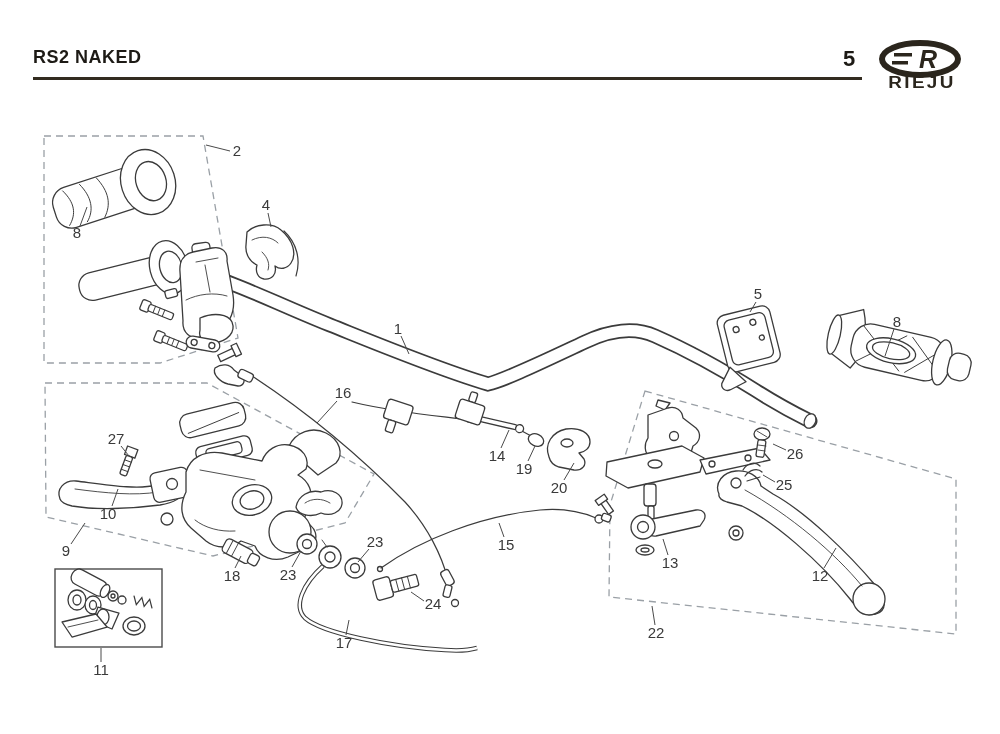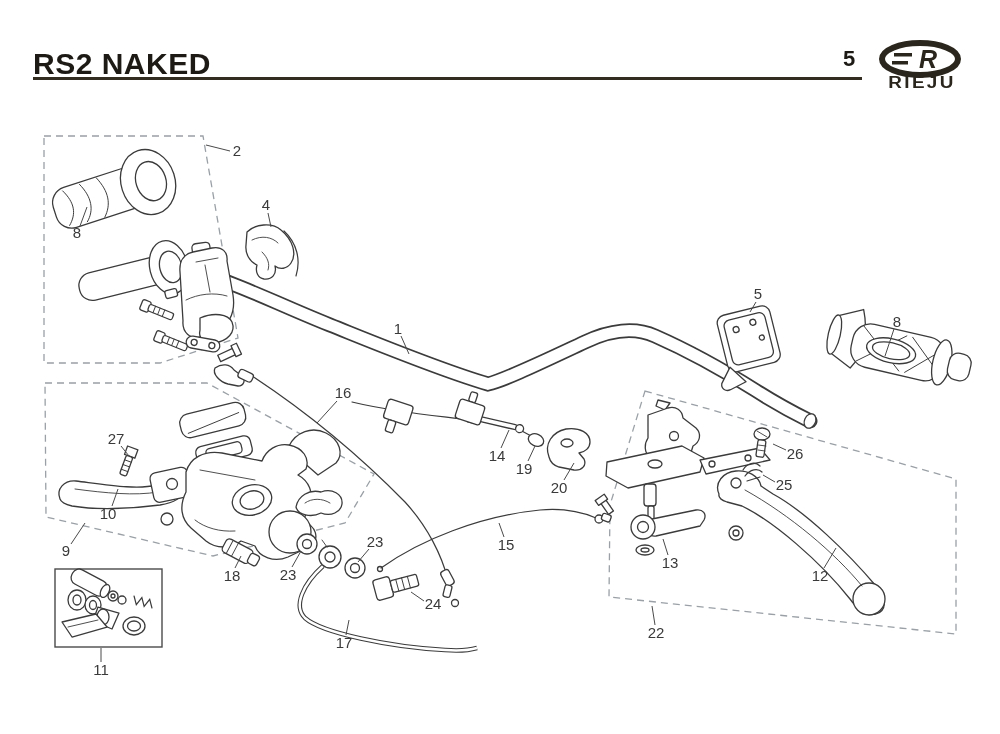--- a/index.html
+++ b/index.html
@@ -1,19 +1,19 @@
 <!DOCTYPE html>
 <html><head>
 <meta charset="utf-8">
 <style>
   html,body{margin:0;padding:0;background:#fff;}
   #page{position:relative;width:1000px;height:734px;background:#fff;overflow:hidden;
         font-family:"Liberation Sans",sans-serif;}
   #diagram-svg{position:absolute;left:0;top:0;}
-  .hdr-title{position:absolute;left:33px;top:47px;font-size:30px;font-weight:bold;
+  .hdr-title{position:absolute;left:33px;top:47px;font-size:18px;font-weight:bold;
              letter-spacing:.5px;color:#1d1a15;}
   .hdr-page{position:absolute;left:843px;top:46px;font-size:22px;font-weight:bold;color:#1d1a15;}
   .hdr-rule{position:absolute;left:33px;top:77px;width:829px;height:3px;background:#332c20;}
   .logo-box{position:absolute;left:870px;top:30px;width:104px;height:64px;}
   .brand-text{position:absolute;left:870px;top:74px;width:104px;text-align:center;
               font-size:16px;font-weight:bold;color:#2b261d;letter-spacing:2px;
               transform:scaleX(1.18);transform-origin:center;}
   .p{fill:#fff;stroke:#3b3b3b;stroke-width:1.3;stroke-linejoin:round;}
   .l{fill:none;stroke:#3b3b3b;stroke-width:1.2;stroke-linecap:round;}
   .thin{stroke-width:0.9;}

